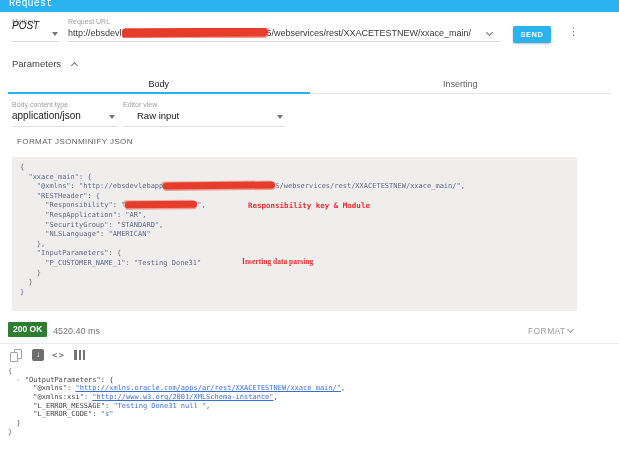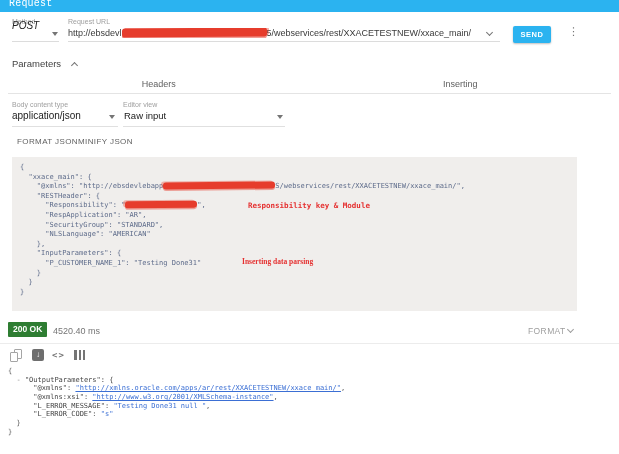--- a/index.html
+++ b/index.html
@@ -34,21 +34,21 @@
   
   .tabs { position:absolute; top:74px; left:8px; width:603px; height:20px; display:flex; border-bottom:1px solid #e4e4e4; }
   .tab { flex:1; text-align:center; font-size:9px; color:#616161; line-height:20px; position:relative; cursor:pointer; }
   .tab.active { color:#212121; font-weight:500; }
   .tab.active::after { content:""; position:absolute; left:0; right:0; bottom:-1px; height:2px; background:#2bb3f0; }
 
   
   .ct-label { top:101px; left:12px; }
   .ev-label { top:101px; left:123px; }
   .ct-value { position:absolute; top:110px; left:12px; font-size:10px; color:#212121; }
-  .ev-value { position:absolute; top:110px; left:124px; font-size:9.5px; color:#212121; }
+  .ev-value { position:absolute; top:110px; left:137px; font-size:9.5px; color:#212121; }
   .ct-tri { position:absolute; top:115px; left:109px; }
   .ev-tri { position:absolute; top:115px; left:277px; }
   .ct-underline { position:absolute; top:126px; left:12px; width:106px; height:1px; background:#e0e0e0; }
   .ev-underline { position:absolute; top:126px; left:123px; width:162px; height:1px; background:#e0e0e0; }
 
   
   .fmt-btn { position:absolute; top:137px; background:none; border:none; font-family:"Liberation Sans",sans-serif; font-size:8px; color:#616161; letter-spacing:.4px; font-weight:500; }
   .fmt-json { left:17px; } .min-json { left:78px; }
 
   
@@ -102,21 +102,21 @@
 <div class="url-underline"></div>
 <span class="chev chev-down url-chev"></span>
 
 <button class="send-btn">SEND</button>
 <div class="kebab">⋮</div>
 
 <div class="params-label">Parameters</div>
 <span class="chev chev-up params-chev"></span>
 
 <div class="tabs">
-  <div class="tab">Headers</div>
+  <div class="tab active">Body</div>
   <div class="tab">Inserting</div>
 </div>
 
 <div class="lbl ct-label">Body content type</div>
 <div class="ct-value">application/json</div>
 <span class="tri ct-tri"></span>
 <div class="ct-underline"></div>
 
 <div class="lbl ev-label">Editor view</div>
 <div class="ev-value">Raw input</div>

